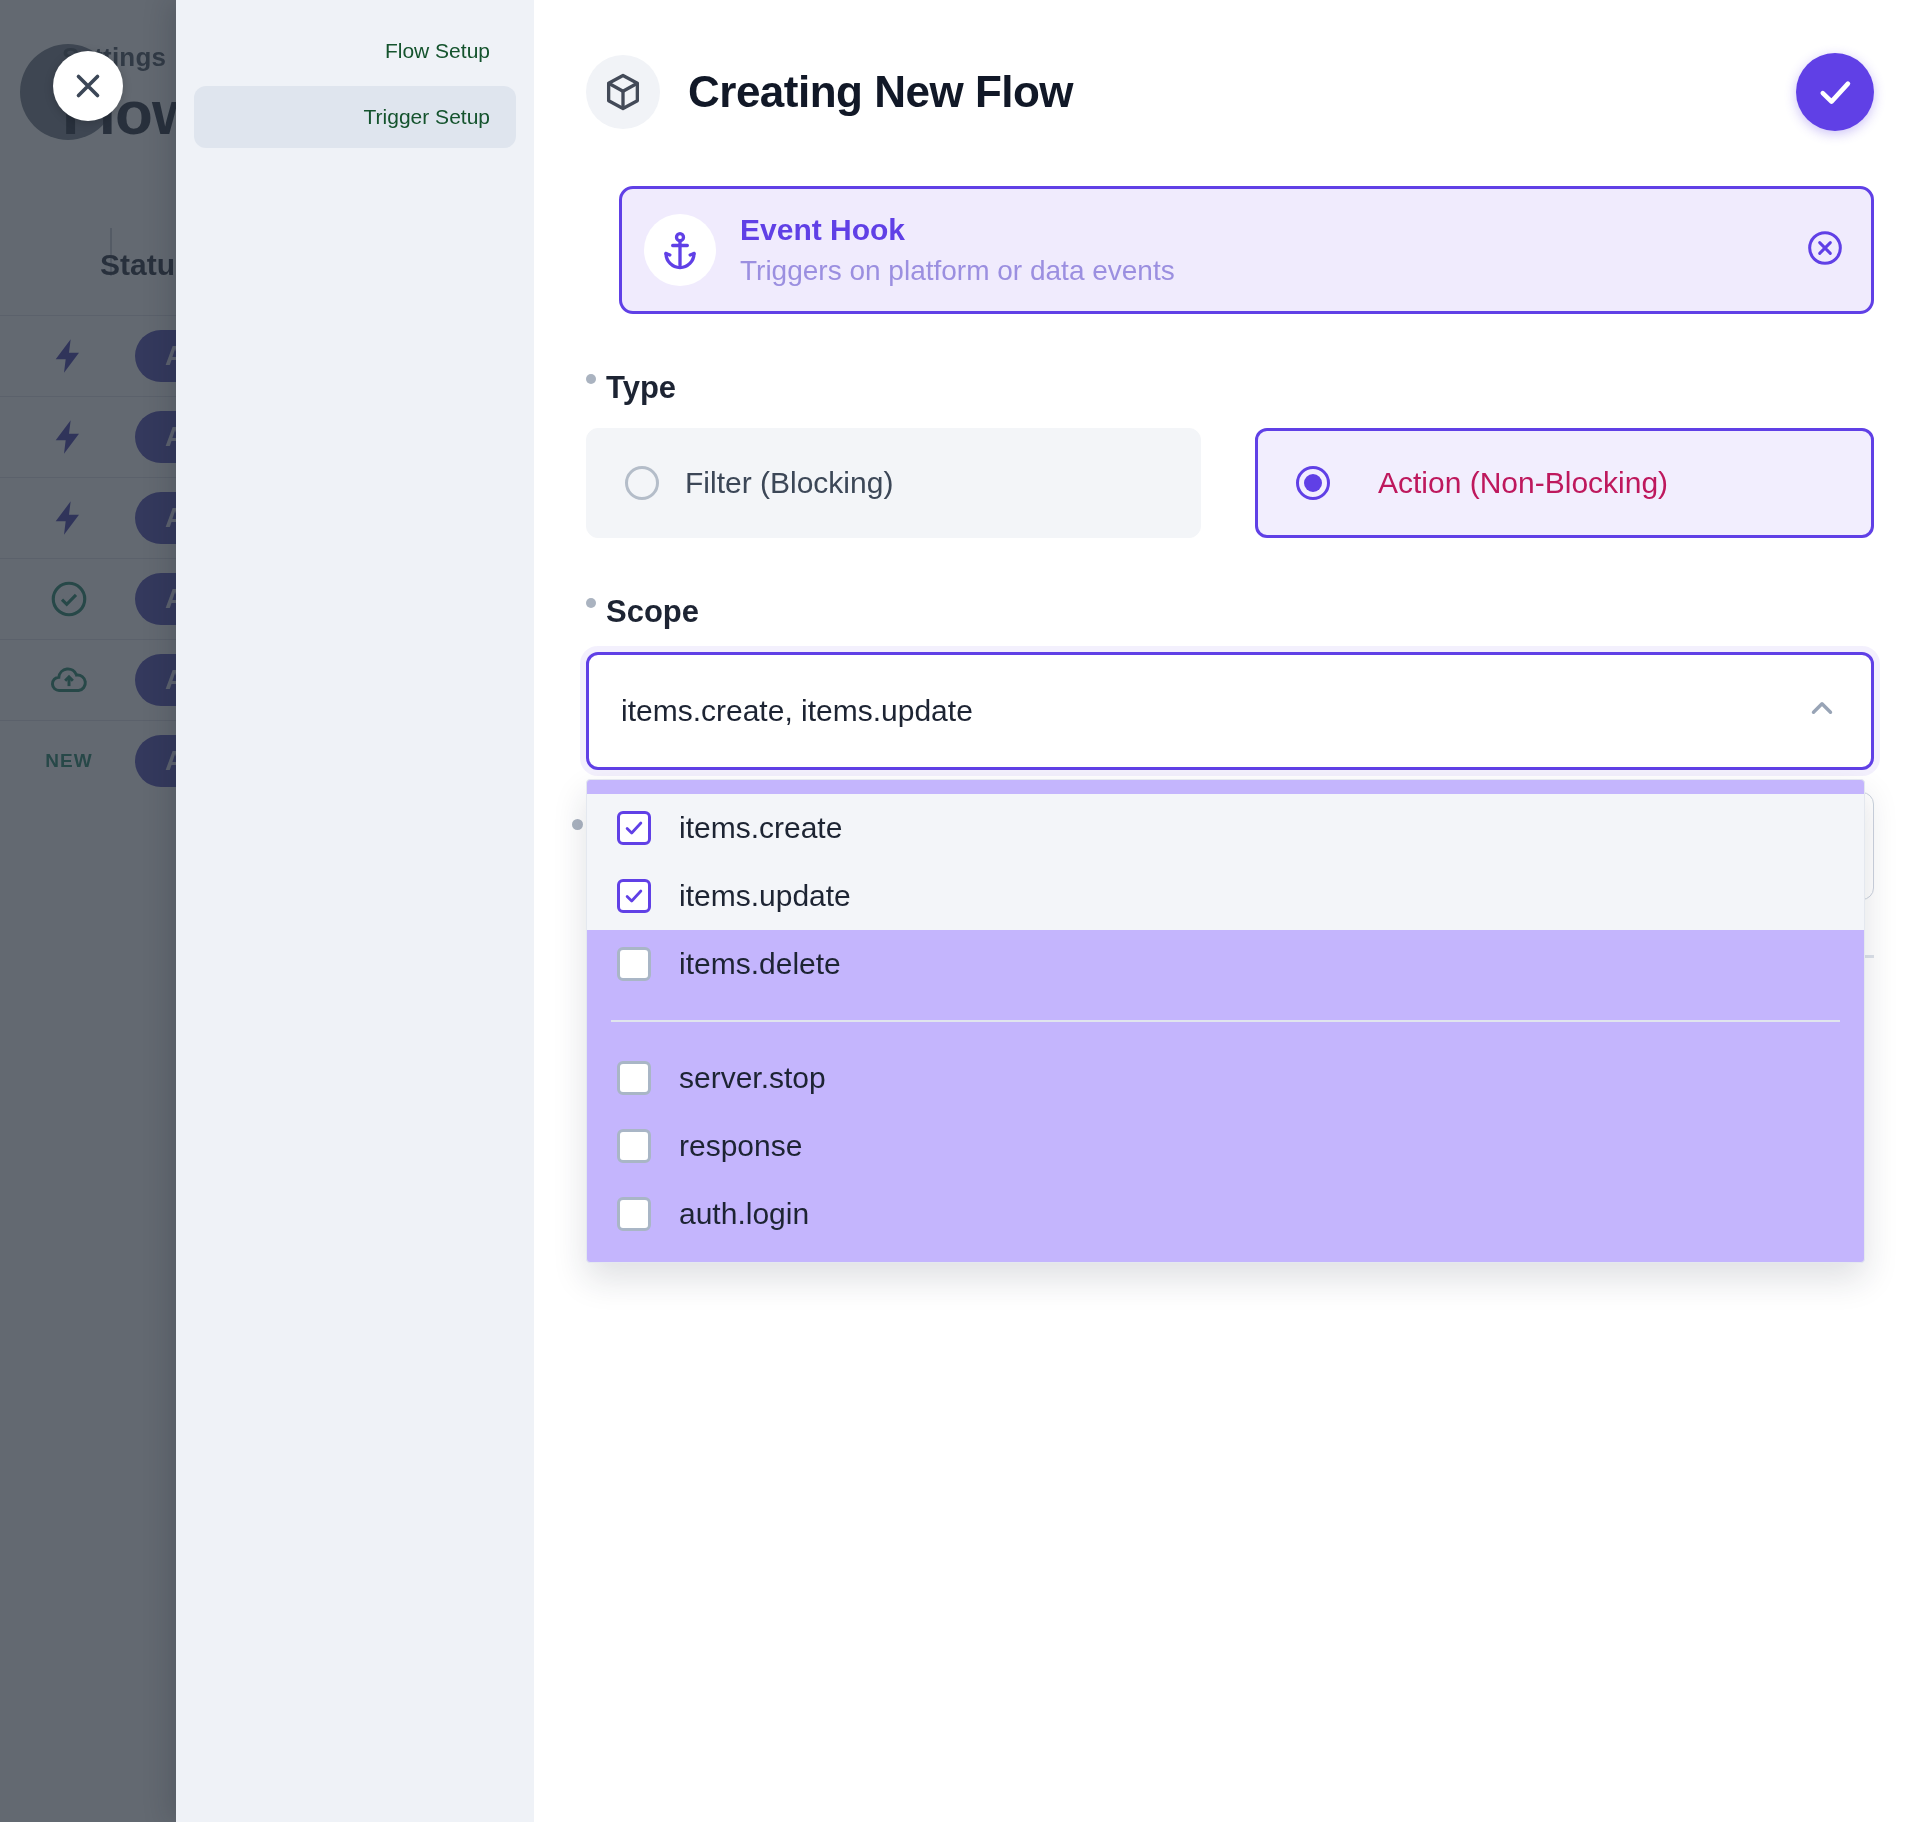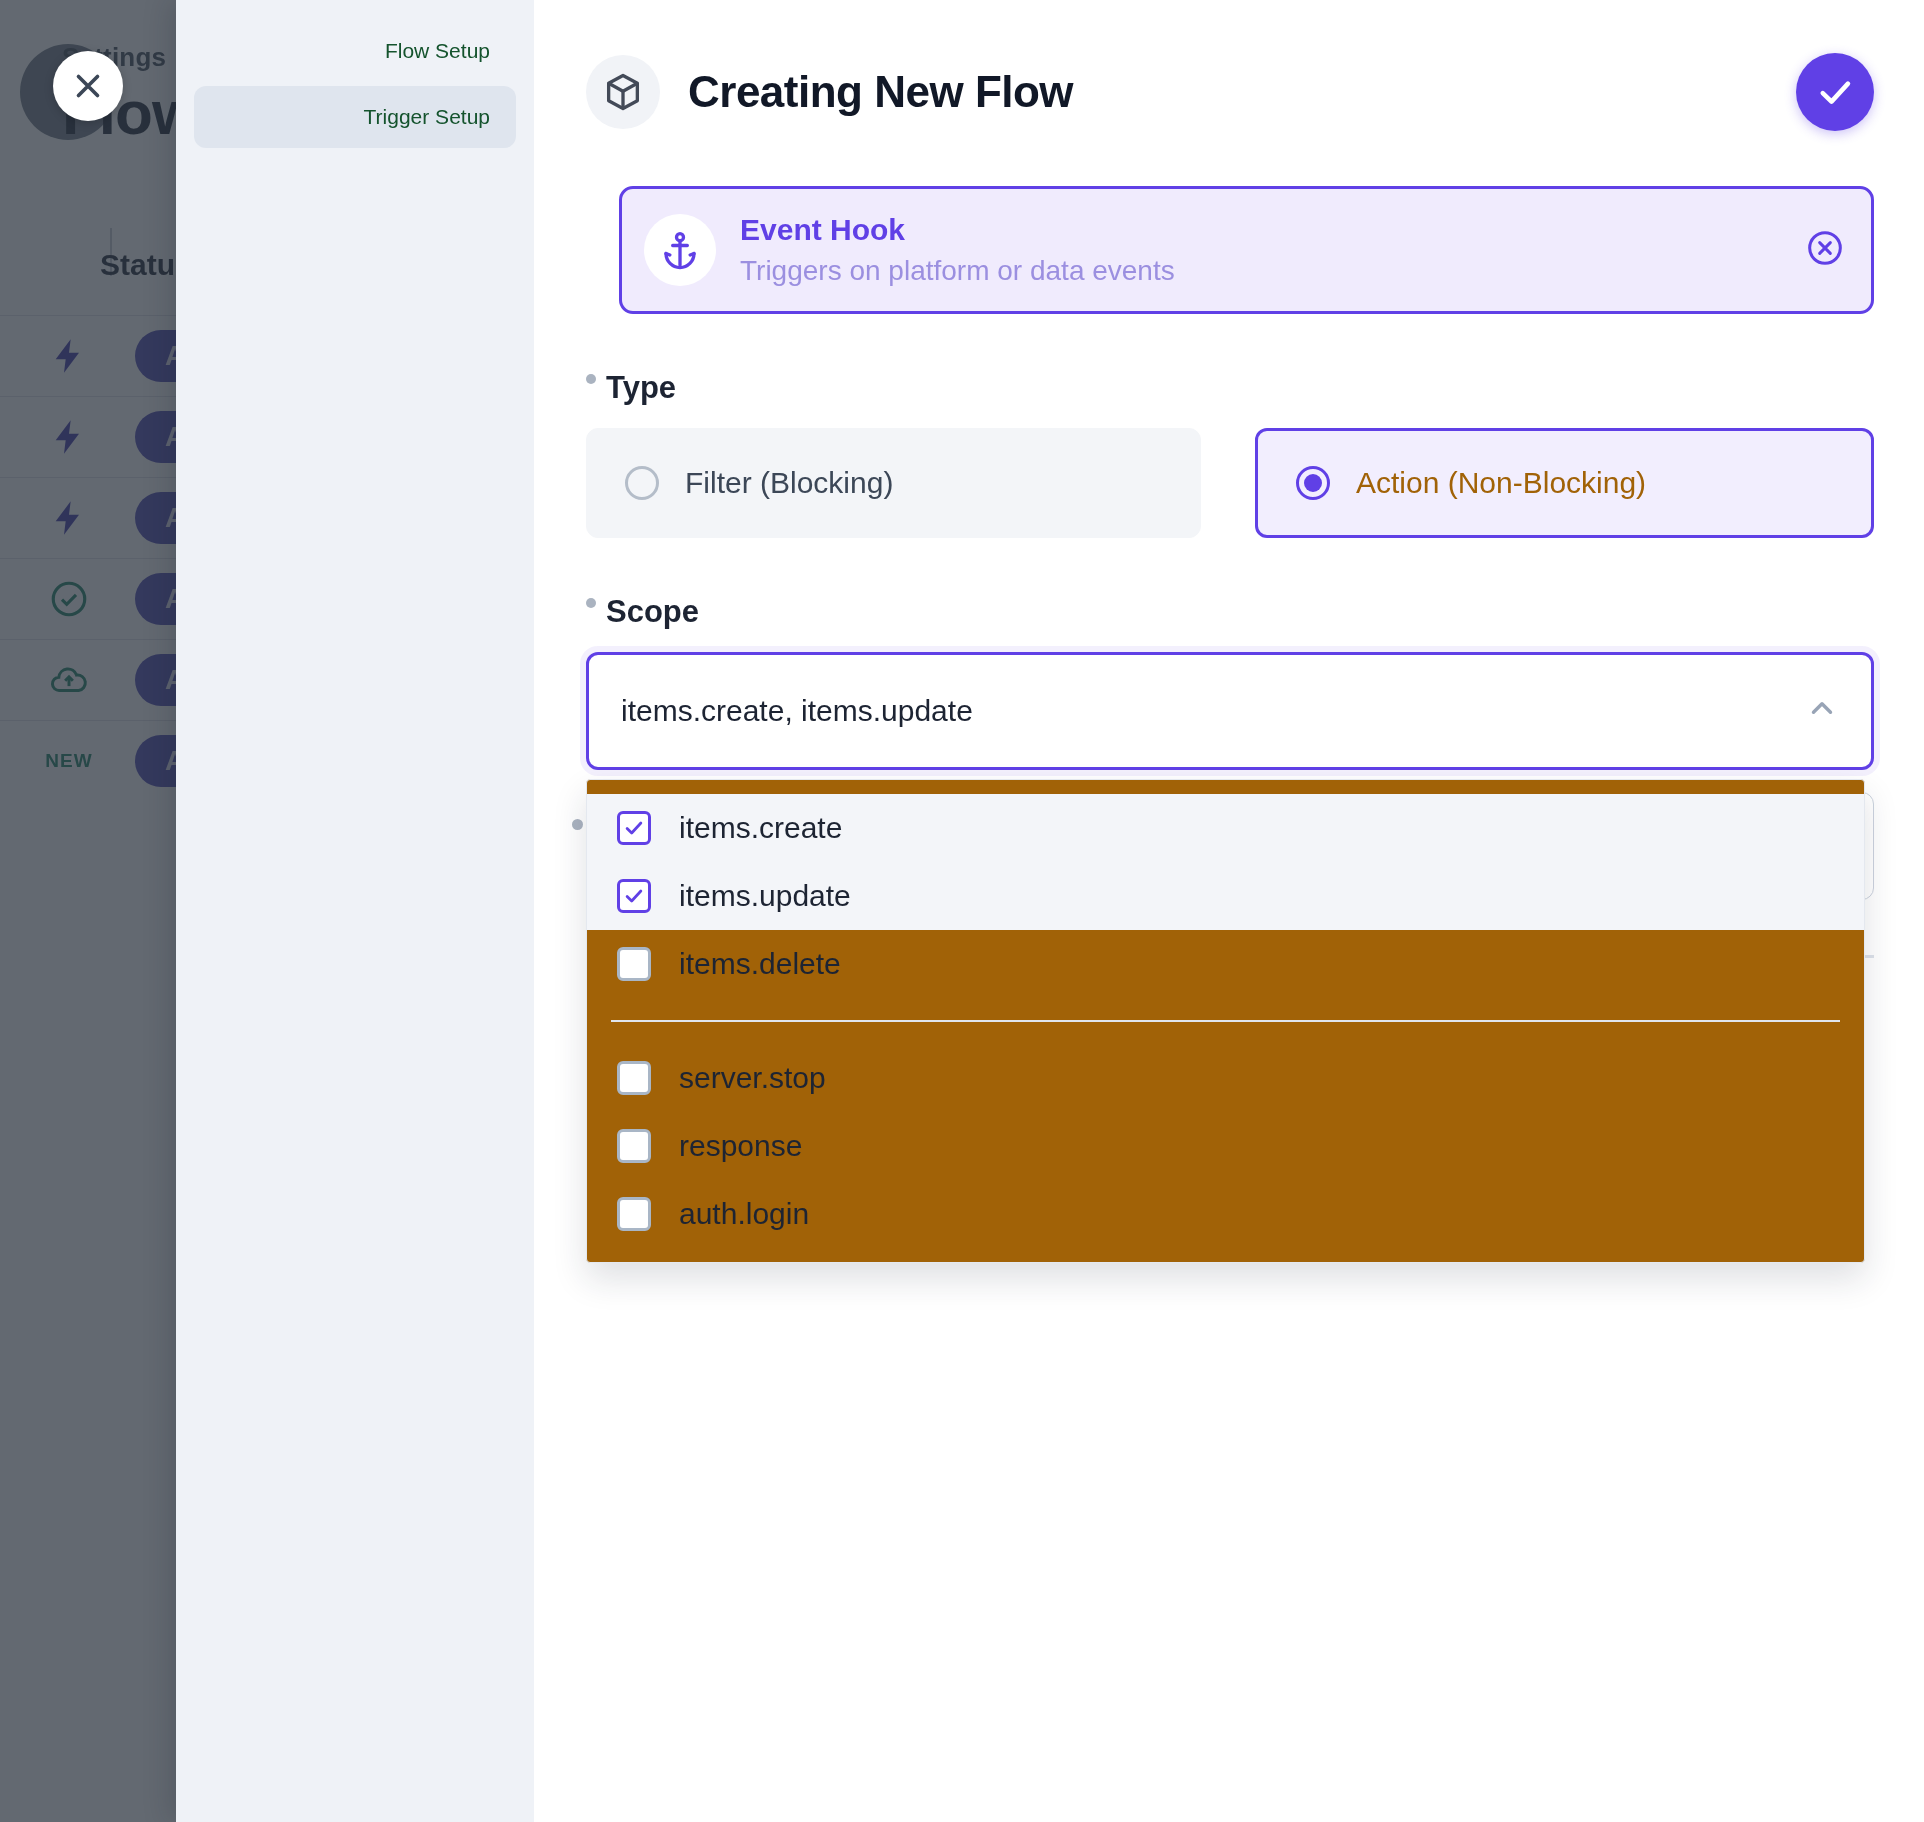--- a/index.html
+++ b/index.html
@@ -162,21 +162,21 @@
   .type-row { display: flex; gap: 54px; }
   .type-opt {
     flex: 1; height: 110px; border-radius: 12px;
     display: flex; align-items: center; padding: 0 38px;
     font-size: 30px; cursor: pointer;
   }
   .type-opt.inactive {
     background: #f3f5f8; border: 1px solid #f3f5f8; color: #3c4757;
   }
   .type-opt.active {
-    background: #f2eefe; border: 3px solid #6040e6; color: #a16207;
+    background: #f2eefe; border: 3px solid #6040e6; color: #be185d; gap: 22px;
   }
   .radio {
     width: 34px; height: 34px; border-radius: 50%;
     border: 3px solid #b4bdc9; margin-right: 26px; flex-shrink: 0;
     display: flex; align-items: center; justify-content: center;
   }
   .radio.on { border-color: #6040e6; }
   .radio.on::after {
     content: ""; width: 18px; height: 18px; border-radius: 50%;
     background: #6040e6;
@@ -218,21 +218,21 @@
     display: flex; align-items: center; margin-top: 40px; cursor: pointer;
   }
   .show-more-txt {
     font-size: 28px; color: #9aa5b5; margin: 0 24px 0 22px; white-space: nowrap;
   }
   .show-more-line { flex: 1; height: 3px; background: #dde2ea; }
 
   
   .dropdown {
     position: absolute; left: 0; right: 9px; top: 127px;
-    background: #a16207;
+    background: #c4b5fd;
     border: 1px solid #e4e8ef;
     border-radius: 4px;
     box-shadow: 0 16px 34px rgba(25,35,55,.14);
     padding: 8px 0 14px 0;
     z-index: 30;
   }
   .dd-item {
     height: 68px; display: flex; align-items: center;
     padding: 0 0 0 30px; font-size: 30px; color: #1d2433; cursor: pointer;
   }

